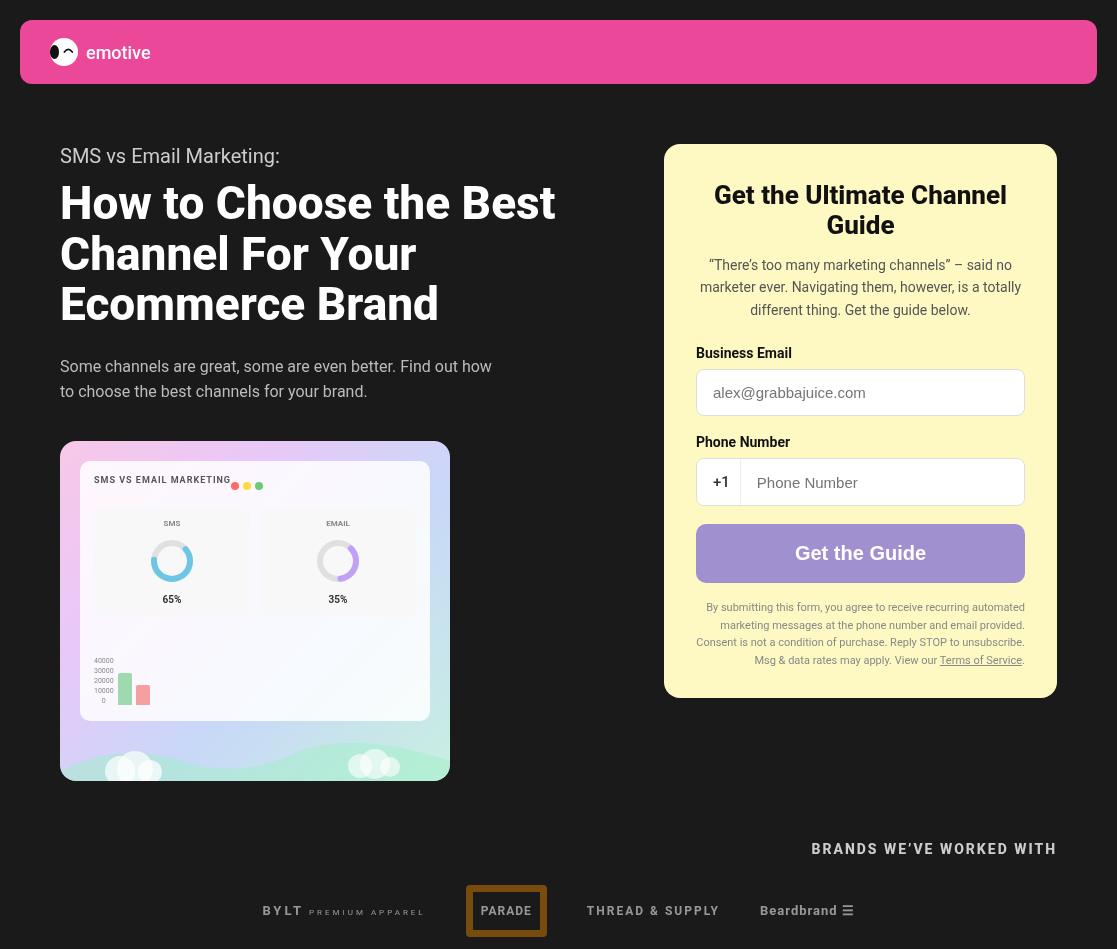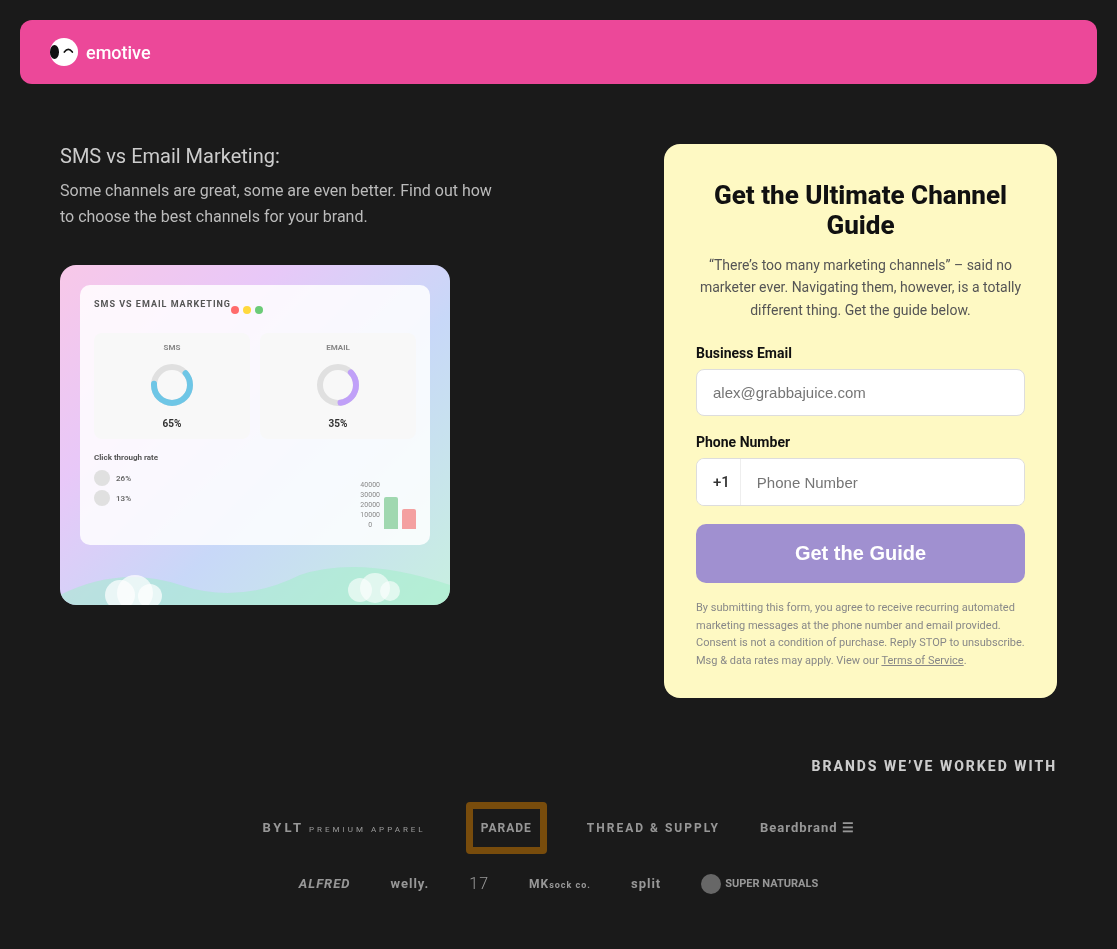--- a/index.html
+++ b/index.html
@@ -268,20 +268,21 @@
       font-weight: 700;
       border: none;
       border-radius: 10px;
       cursor: pointer;
       margin-bottom: 16px;
     }
     .disclaimer {
       font-size: 11px;
       color: #888;
       line-height: 1.6;
+      text-align: right;
     }
     .disclaimer a {
       color: #888;
     }
 
     
     .brands-section {
       padding: 20px 60px 40px 60px;
       text-align: center;
     }
@@ -324,20 +325,21 @@
       </svg>
     </div>
     <span class="logo-text">emotive</span>
   </div>
 </header>
 
 <div class="main-content">
 
   <div class="left-col">
     <p class="subtitle">SMS vs Email Marketing:</p>
+    <h1 class="main-title">How to Choose the Best Channel For Your Ecommerce Brand</h1>
     <p class="description">Some channels are great, some are even better. Find out how to choose the best channels for your brand.</p>
 
     <div class="preview-card">
       <div class="preview-inner">
         <div style="display:flex; align-items:center; margin-bottom:12px;">
           <span class="preview-header">SMS VS EMAIL MARKETING</span>
           <div class="preview-header-dots">
             <div class="dot dot-red"></div>
             <div class="dot dot-yellow"></div>
             <div class="dot dot-green"></div>
@@ -355,33 +357,20 @@
           <div class="preview-col">
             <div class="preview-col-label">EMAIL</div>
             <svg class="donut" viewBox="0 0 50 50">
               <circle cx="25" cy="25" r="18" fill="none" stroke="#e0e0e0" stroke-width="6"></circle>
               <circle cx="25" cy="25" r="18" fill="none" stroke="#c0a0f8" stroke-width="6" stroke-dasharray="39.5 73" stroke-dashoffset="14" stroke-linecap="round"></circle>
             </svg>
             <div class="donut-label">35%</div>
           </div>
         </div>
         <div style="display:flex; gap:10px;">
-          <div style="flex:1;">
-            <div class="preview-ctr">Click through rate</div>
-            <div class="preview-rows">
-              <div class="preview-row">
-                <div class="preview-row-icon"></div>
-                <span class="preview-row-pct">26%</span>
-              </div>
-              <div class="preview-row">
-                <div class="preview-row-icon"></div>
-                <span class="preview-row-pct">13%</span>
-              </div>
-            </div>
-          </div>
           <div style="display:flex; gap:4px; align-items:flex-end; height:80px; padding-bottom:4px;">
             <div style="display:flex;flex-direction:column;gap:2px;align-items:center;">
               <div style="font-size:7px;color:#888;">40000</div>
               <div style="font-size:7px;color:#888;">30000</div>
               <div style="font-size:7px;color:#888;">20000</div>
               <div style="font-size:7px;color:#888;">10000</div>
               <div style="font-size:7px;color:#888;">0</div>
             </div>
             <div style="display:flex;gap:4px;align-items:flex-end;height:60px;">
               <div style="width:14px;height:32px;background:#a0d8b0;border-radius:2px 2px 0 0;"></div>

